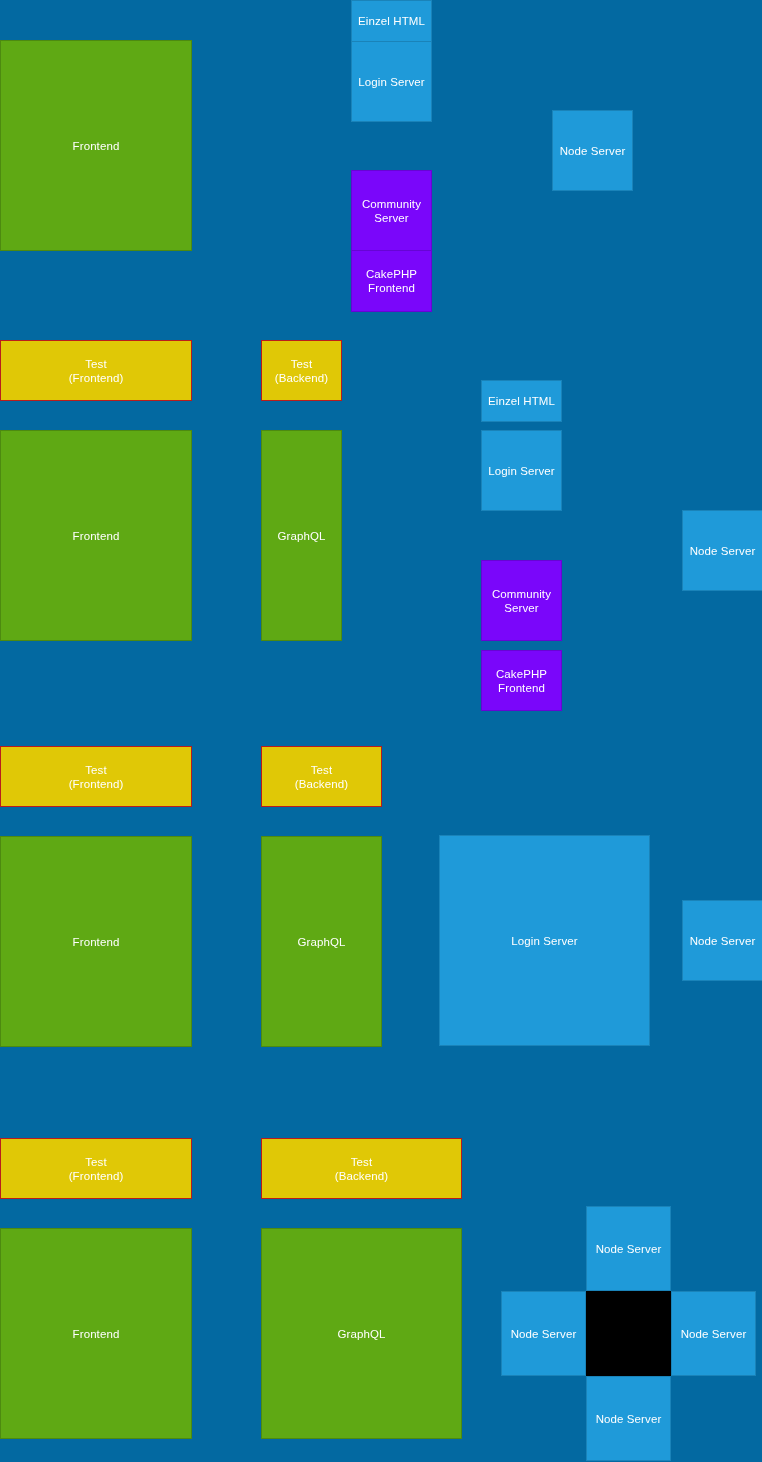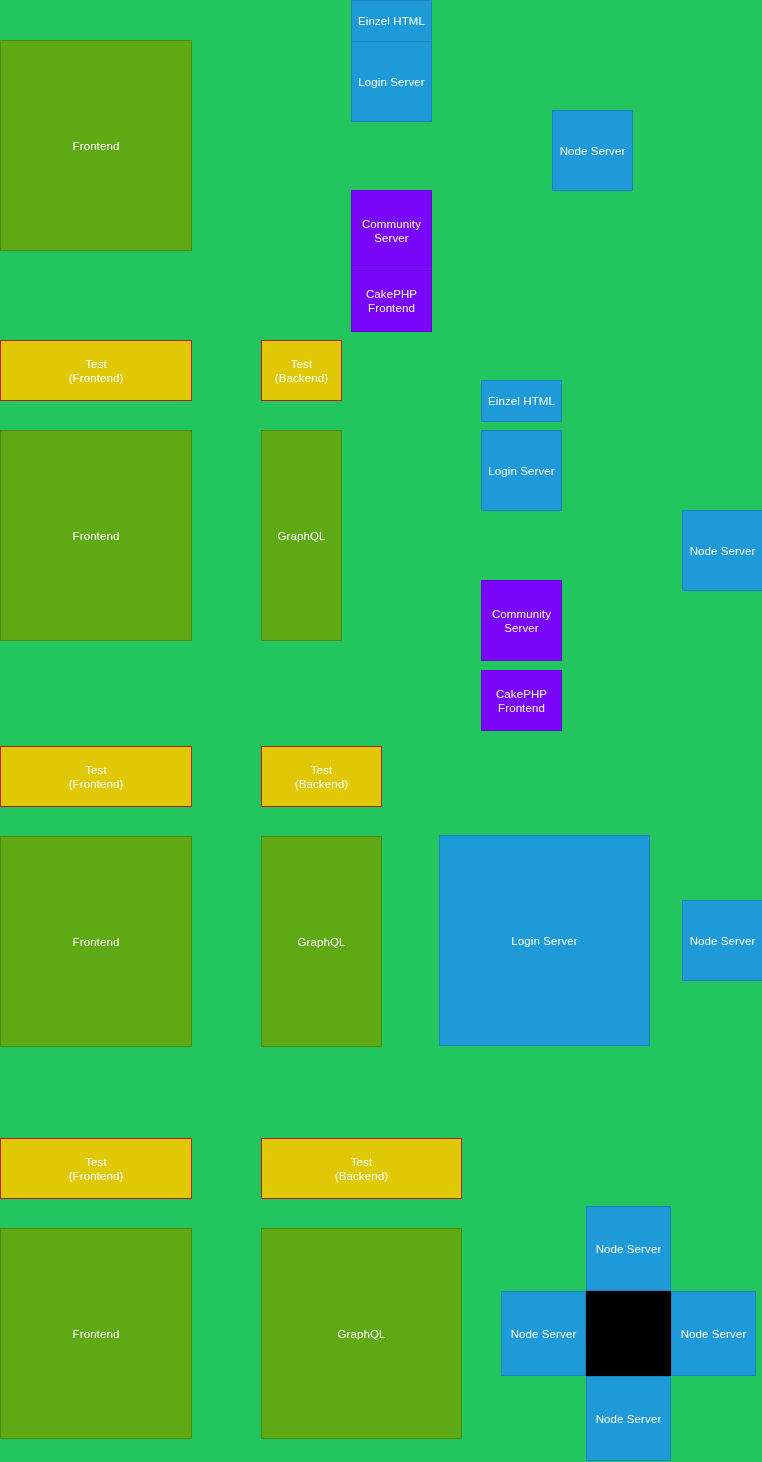--- a/index.html
+++ b/index.html
@@ -33,27 +33,27 @@
     overflow: hidden;
   }
   .block .label {
     display: block;
     white-space: pre-line;
     padding: 0 3px;
   }
   .green  { background: #5FA914; border: 1px solid #4d8a10; }
   .yellow { background: #E0C806; border: 1px solid #b91c1c; }
   .blue   { background: #1F9AD9; border: 1px solid #1a83b9; }
-  .purple { background: #7A06FA; border: 1px solid #6605d4; margin-top: 20px; }
+  .purple { background: #7A06FA; border: 1px solid #6605d4; }
   .black  { background: #000000; border: 1px solid #000000; }
 </style>
 </head>
 <body>
 
-<div id="canvas" style="width: 762px; height: 1462px; background: #22c55e;">
+<div id="canvas" style="width: 762px; height: 1462px; background: #0369a1;">
     <div class="block blue" style="left: 351px; top: 0px; width: 81px; height: 42px;"><span class="label">Einzel HTML</span></div>
     <div class="block blue" style="left: 351px; top: 41px; width: 81px; height: 81px;"><span class="label">Login Server</span></div>
     <div class="block green" style="left: 0px; top: 40px; width: 192px; height: 211px;"><span class="label">Frontend</span></div>
     <div class="block blue" style="left: 552px; top: 110px; width: 81px; height: 81px;"><span class="label">Node Server</span></div>
     <div class="block purple" style="left: 351px; top: 170px; width: 81px; height: 81px;"><span class="label">Community
 Server</span></div>
     <div class="block purple" style="left: 351px; top: 250px; width: 81px; height: 62px;"><span class="label">CakePHP
 Frontend</span></div>
     <div class="block yellow" style="left: 0px; top: 340px; width: 192px; height: 61px;"><span class="label">Test
 (Frontend)</span></div>

